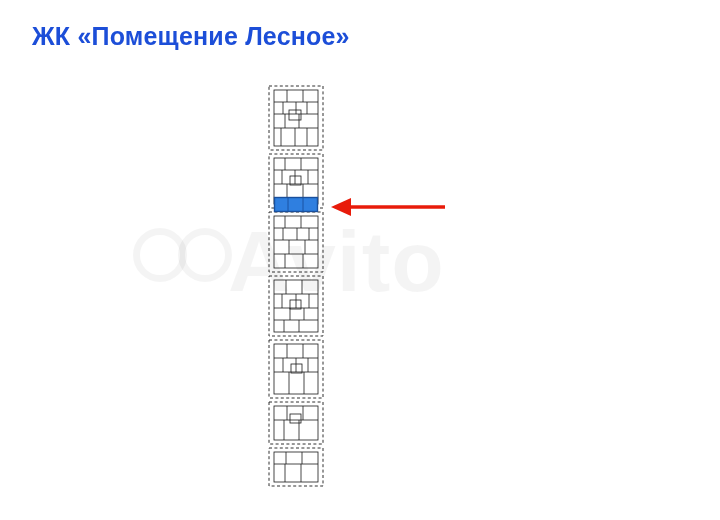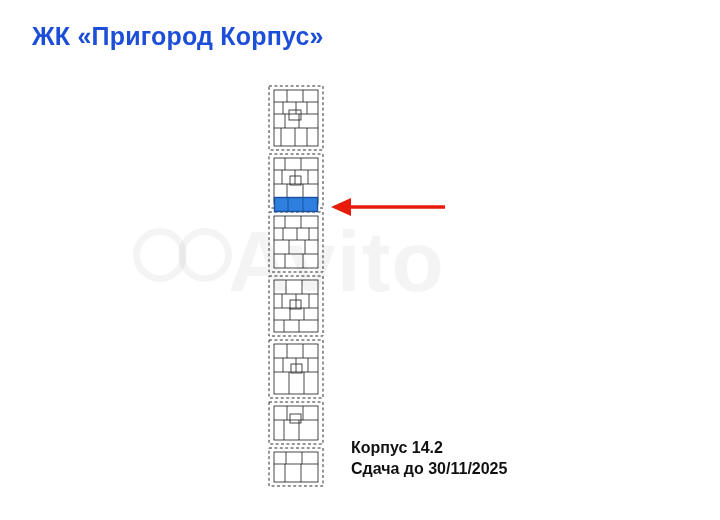--- a/index.html
+++ b/index.html
@@ -101,21 +101,21 @@
 <body>
 
 <div id="page">
 
   <div id="watermark">
     <div class="wm-ring" id="wm-ring1"></div>
     <div class="wm-ring" id="wm-ring2"></div>
     <div id="watermark-text">Avito</div>
   </div>
 
-  <div id="title">ЖК «Пригород Корпус»</div>
+  <div id="title">ЖК «Помещение Лесное»</div>
 
 
   <div id="plan">
     <svg width="62" height="404" viewBox="0 0 62 404" xmlns="http://www.w3.org/2000/svg">
       <g stroke="#1a1a1a" stroke-width="0.9" fill="none" stroke-dasharray="3 2.4">
 
         <rect x="4" y="2" width="54" height="64"></rect>
         <rect x="4" y="70" width="54" height="54"></rect>
         <rect x="4" y="128" width="54" height="60"></rect>
         <rect x="4" y="192" width="54" height="60"></rect>
@@ -219,18 +219,14 @@
     </svg>
   </div>
 
   <div id="arrow">
     <svg width="120" height="22" viewBox="0 0 120 22" xmlns="http://www.w3.org/2000/svg">
       <line x1="118" y1="11" x2="22" y2="11" stroke="#e81b0a" stroke-width="3.4"></line>
       <polygon points="4,11 24,2 24,20" fill="#e81b0a"></polygon>
     </svg>
   </div>
 
-  <div id="info-block">
-    <div>Корпус 14.2</div>
-    <div>Сдача до 30/11/2025</div>
-  </div>
 
 </div>
 
 </body></html>

